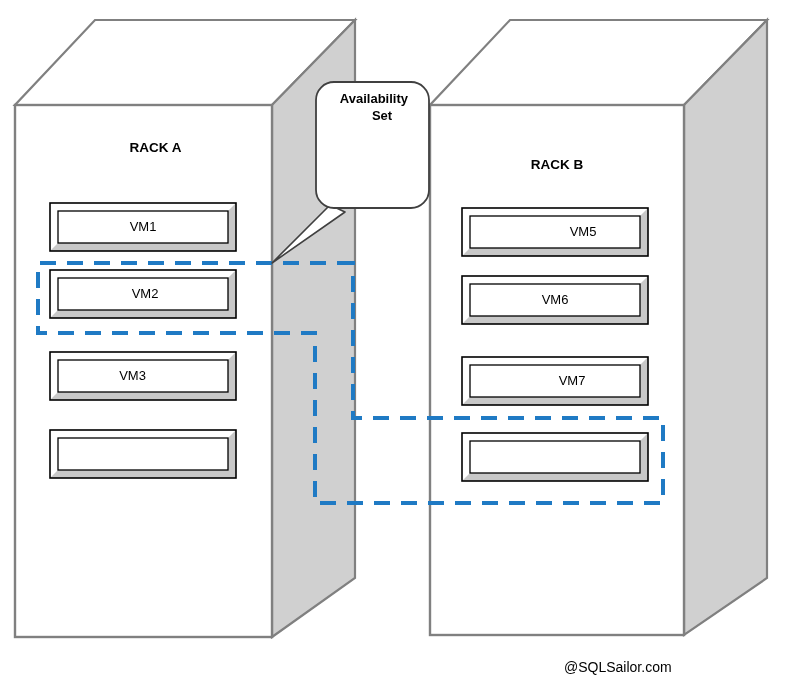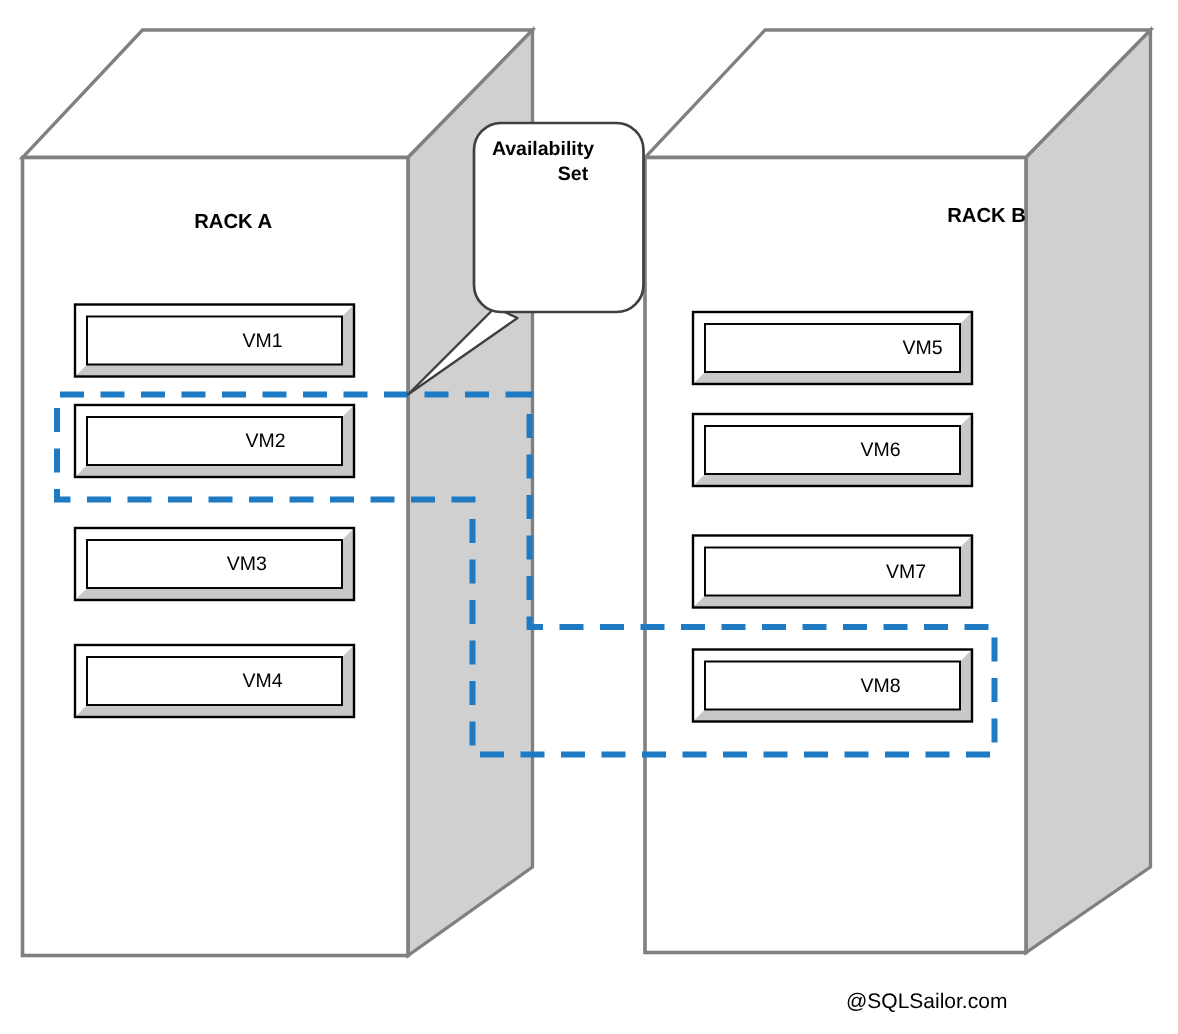--- a/index.html
+++ b/index.html
@@ -26,21 +26,20 @@
     height: 689px;
   }
   .vm-label {
     position: absolute;
     font-family: "Liberation Sans", sans-serif;
     font-size: 13px;
     color: #000000;
     text-align: center;
     white-space: nowrap;
     pointer-events: none;
-    padding-left: 32px;
   }
   .rack-label {
     position: absolute;
     font-family: "Liberation Sans", sans-serif;
     font-size: 13.5px;
     font-weight: bold;
     color: #000000;
     text-align: center;
     white-space: nowrap;
   }
@@ -156,30 +155,28 @@
     <g>
 
       <polygon points="330,205 272,263 345,212" fill="#ffffff" stroke="#404040" stroke-width="1.6" stroke-linejoin="round"></polygon>
       <rect x="316" y="82" width="113" height="126" rx="18" ry="18" fill="#ffffff" stroke="#404040" stroke-width="1.8"></rect>
     </g>
 
   </svg>
 
   <div class="rack-label" style="left:27px; top:140px; width:257px;">RACK A</div>
 
-  <div class="rack-label" style="left:430px; top:136px; width:254px;text-align:right;">RACK B</div>
+  <div class="rack-label" style="left:430px; top:157px; width:254px;">RACK B</div>
 
   <div class="vm-label" style="left:58px; top:219px; width:170px;">VM1</div>
   <div class="vm-label" style="left:58px; top:286px; width:174px;">VM2</div>
   <div class="vm-label" style="left:58px; top:368px; width:149px;">VM3</div>
-  <div class="vm-label" style="left:58px; top:446px; width:170px;">VM4</div>
 
   <div class="vm-label" style="left:470px; top:224px; width:170px;margin-left:28px;">VM5</div>
   <div class="vm-label" style="left:470px; top:292px; width:170px;">VM6</div>
   <div class="vm-label" style="left:470px; top:373px; width:204px;">VM7</div>
-  <div class="vm-label" style="left:470px; top:449px; width:170px;">VM8</div>
 
-  <div class="callout-label" style="left:316px; top:90px; width:92px;">Availability</div>
+  <div class="callout-label" style="left:316px; top:90px; width:92px;text-align:right;">Availability</div>
   <div class="callout-label" style="left:316px; top:107px; width:132px;">Set</div>
 
   <div class="watermark" style="left:564px; top:659px;">@SQLSailor.com</div>
 
 </div>
 
 </body></html>

